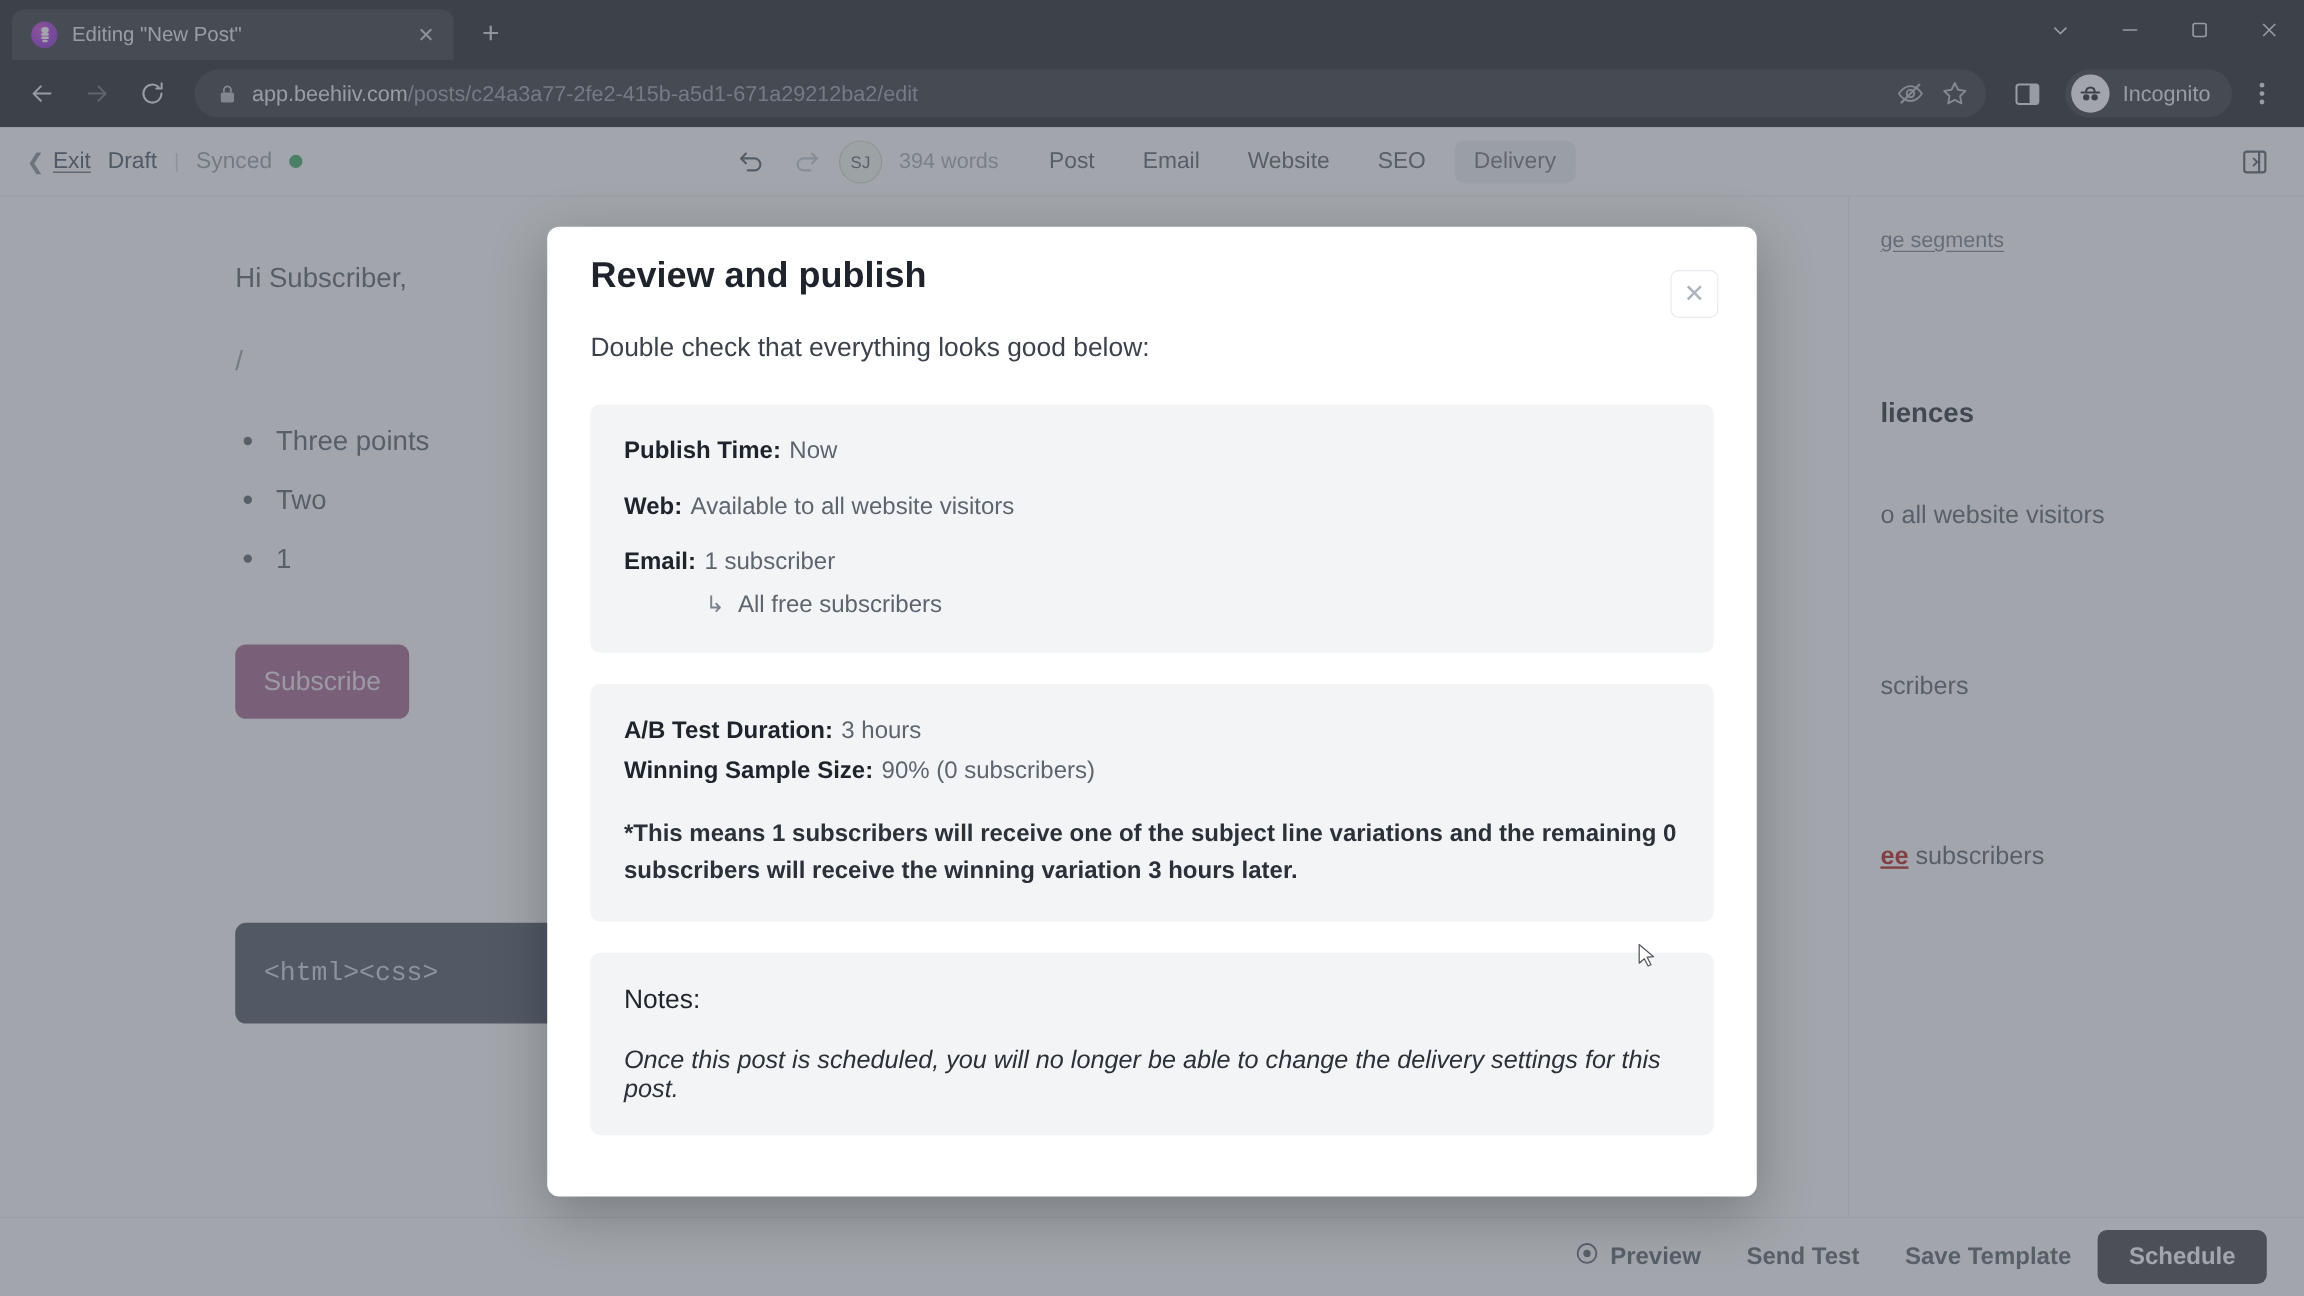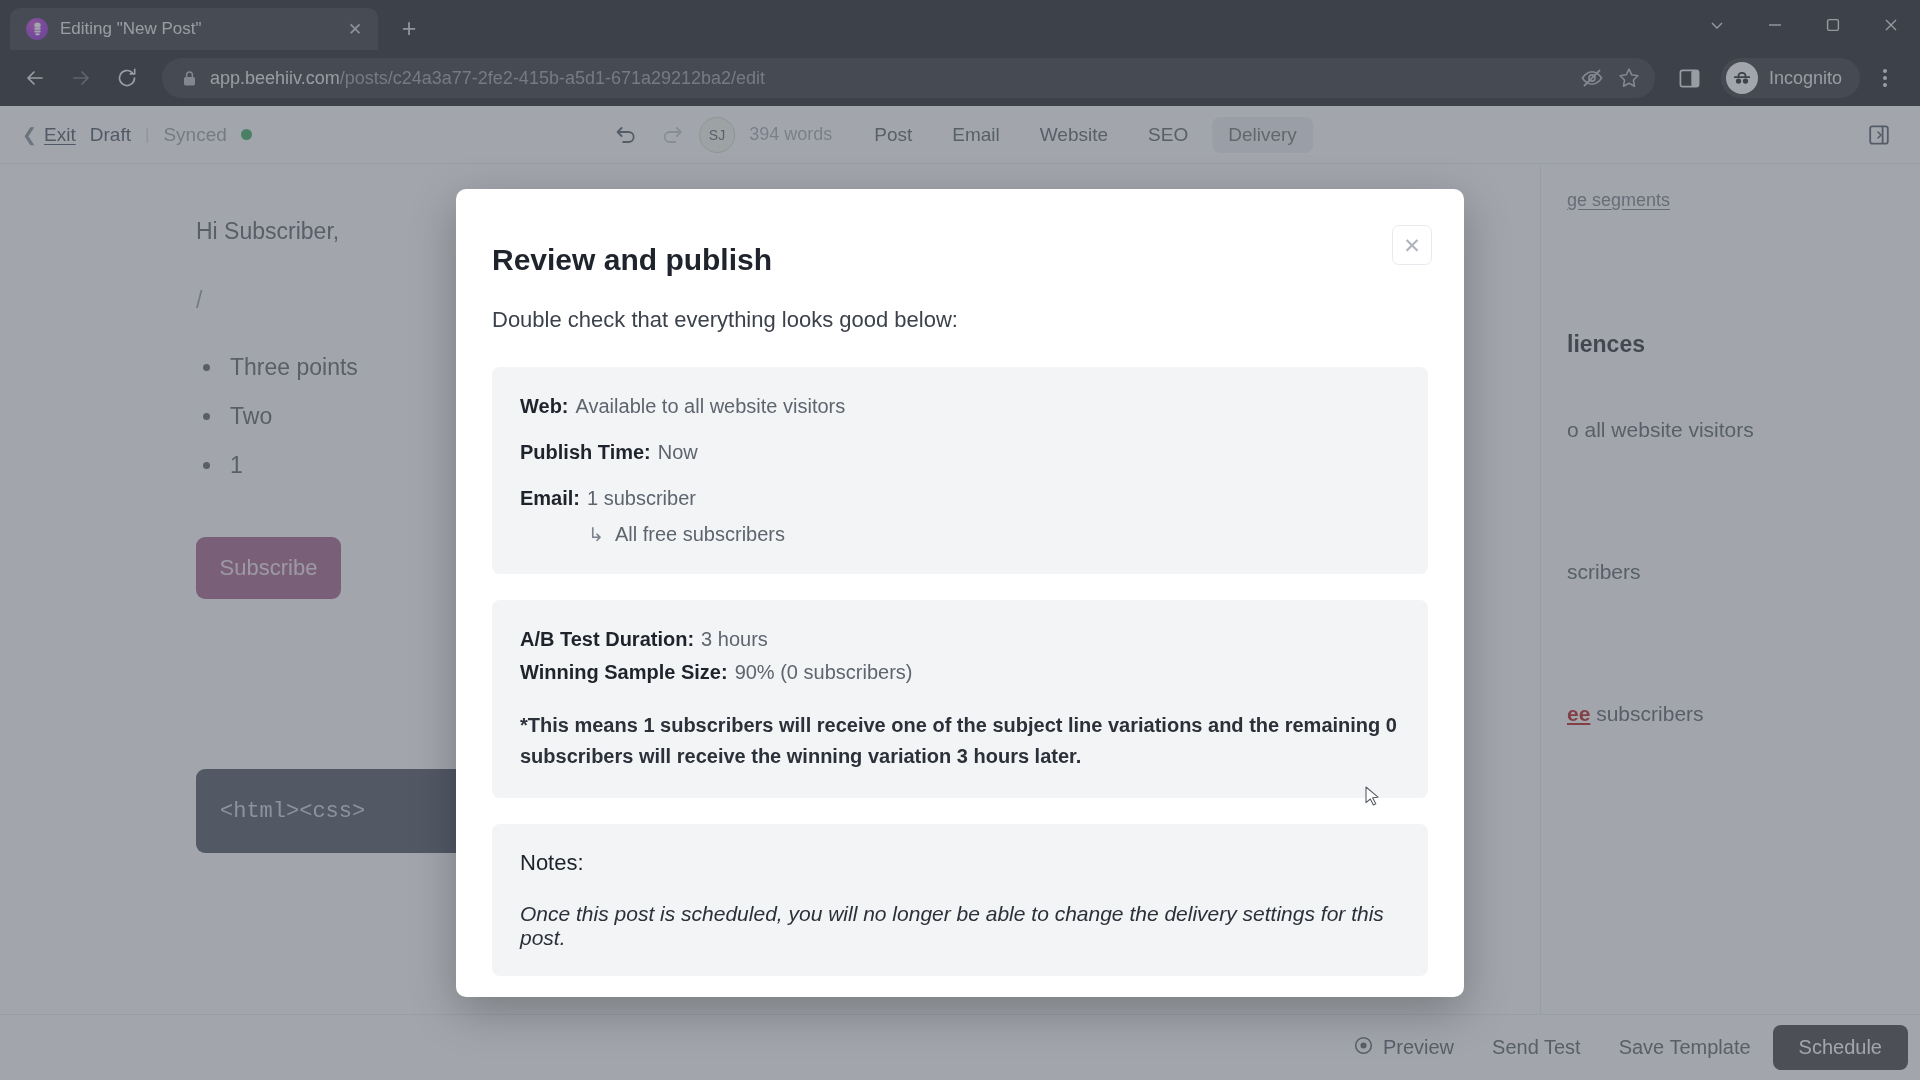--- a/index.html
+++ b/index.html
@@ -184,21 +184,21 @@
     text-underline-offset: 3px; display: inline-block; margin-bottom: 120px;
   }
   .sb-h { color: #2b3039; font-size: 23px; font-weight: 700; margin-bottom: 60px; }
   .sb-row { color: #5b626c; font-size: 21px; margin-bottom: 118px; }
   .sb-row b { color: #b91c1c; font-weight: 700; text-decoration: underline; }
 
   .bottombar {
     position: absolute; left: 0; right: 0; bottom: 0; height: 66px;
     background: #fff; border-top: 1px solid #eceef1;
     display: flex; align-items: center; justify-content: flex-end;
-    gap: 6px; padding: 0 12px;
+    gap: 6px; padding: 0 31px; font-weight: bold;
   }
   .bb-btn {
     display: flex; align-items: center; gap: 9px;
     padding: 9px 16px; border-radius: 8px;
     color: #5b626c; font-size: 20px;
   }
   .bb-btn.primary { background: #404040; color: #fff; padding: 11px 26px; }
 
   
   .scroll-arrow {
@@ -214,21 +214,21 @@
   }
   .modal {
     position: absolute;
     left: 456px; top: 189px;
     width: 1008px; height: 808px;
     background: #fff; border-radius: 10px;
     box-shadow: 0 14px 46px rgba(0,0,0,.26);
     display: flex; flex-direction: column;
     overflow: hidden;
   }
-  .modal-body { flex: 1 1 auto; padding: 54px 36px 0 36px; }
+  .modal-body { flex: 1 1 auto; padding: 24px 36px 0 36px; }
   .modal-title {
     font-size: 30px; font-weight: 700; color: #1f242c;
     margin-bottom: 30px;
   }
   .modal-close {
     position: absolute; right: 32px; top: 36px;
     width: 40px; height: 40px; border-radius: 7px;
     border: 1px solid #e7eaee; background: #fff;
     display: flex; align-items: center; justify-content: center;
     color: #aeb4bd; font-size: 21px; line-height: 1;
@@ -459,24 +459,24 @@
     <div class="modal">
 
       <button class="modal-close">✕</button>
 
       <div class="modal-body">
         <div class="modal-title">Review and publish</div>
         <div class="modal-sub">Double check that everything looks good below:</div>
 
         <div class="card">
           <div class="kv">
-            <b>Web:</b><span class="val">Available to all website visitors</span>
+            <b>Publish Time:</b><span class="val">Now</span>
           </div>
           <div class="kv">
-            <b>Publish Time:</b><span class="val">Now</span>
+            <b>Web:</b><span class="val">Available to all website visitors</span>
           </div>
           <div class="kv">
             <b>Email:</b><span class="val">1 subscriber</span>
             <div class="sub-line">
               <span class="arrow-hook">↳</span>
               <span>All free subscribers</span>
             </div>
           </div>
         </div>
 

